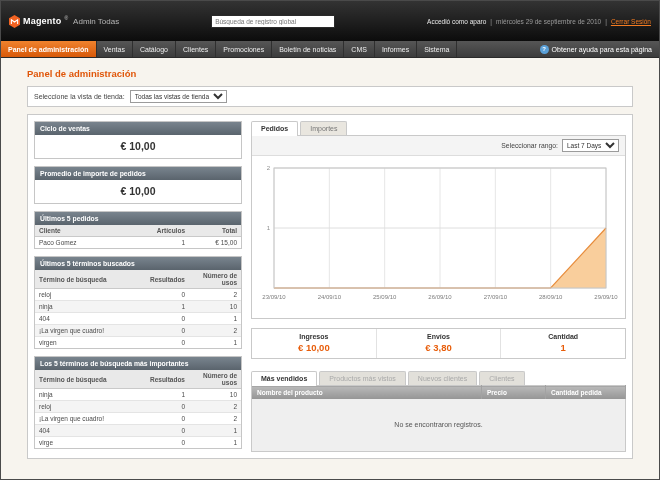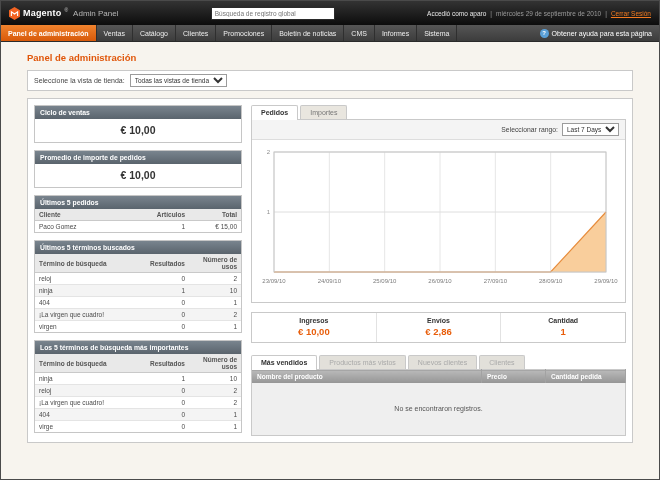--- a/index.html
+++ b/index.html
@@ -1,20 +1,20 @@
 <!DOCTYPE html>
 <html><head>
 <meta charset="utf-8">
 <style>
   *{box-sizing:border-box;margin:0;padding:0}
   html,body{width:660px;height:480px}
   body{font-family:"Liberation Sans",sans-serif;background:#dcd9d2}
   .window{width:660px;height:480px;border:1px solid #4a4a4a;background:#f7f4ee;overflow:hidden;display:flex;flex-direction:column}
   
-  .topbar{height:24px;background:linear-gradient(#333,#0c0c0c);display:flex;align-items:center;padding:0 8px;flex:0 0 auto}
+  .topbar{height:40px;background:linear-gradient(#333,#0c0c0c);display:flex;align-items:center;padding:0 8px;flex:0 0 auto}
   .logo{display:flex;align-items:center;gap:3px;cursor:pointer}
   .logo-brand{color:#fff;font-weight:bold;font-size:9px;letter-spacing:.2px}
   .logo-reg{color:#ccc;font-size:5px;position:relative;top:-3px}
   .logo-product{color:#b5b5b5;font-size:8px;margin-left:2px}
   .search-wrap{flex:1;display:flex;justify-content:center}
   .search-input{width:124px;height:13px;font-size:6.5px;border:1px solid #2a2a2a;background:#fff;color:#555;padding:0 3px;font-family:inherit}
   .account{display:flex;align-items:center;gap:4px;font-size:6.5px;color:#9a9a9a;white-space:nowrap}
   .account .user{color:#e8e8e8}
   .account .logout{color:#f47b20;text-decoration:underline;cursor:pointer}
   
@@ -68,21 +68,21 @@
 <div class="window">
 
   <header class="topbar">
     <div class="logo">
       <svg width="11" height="13" viewBox="0 0 12 14">
         <polygon points="6,0 12,3.5 12,10.5 6,14 0,10.5 0,3.5" fill="#f26322"></polygon>
         <polyline points="2.6,9.6 2.6,5.2 6,7.6 9.4,5.2 9.4,9.6" fill="none" stroke="#ffffff" stroke-width="1.2"></polyline>
       </svg>
       <span class="logo-brand">Magento</span>
       <span class="logo-reg">®</span>
-      <span class="logo-product">Admin Panel</span>
+      <span class="logo-product">Admin Todas</span>
     </div>
     <div class="search-wrap">
       <input class="search-input" type="text" placeholder="Búsqueda de registro global" style="">
     </div>
     <div class="account">
       <span class="user">Accedió como aparo</span>
       <span>|</span>
       <span>miércoles 29 de septiembre de 2010</span>
       <span>|</span>
       <span class="logout">Cerrar Sesión</span>
@@ -290,21 +290,21 @@
             </div>
         </div>
 
         <div class="totals" id="totals">
             <div class="total-cell">
               <div class="total-label">Ingresos</div>
               <div class="total-value">€ 10,00</div>
             </div>
             <div class="total-cell">
               <div class="total-label">Envíos</div>
-              <div class="total-value">€ 2,86</div>
+              <div class="total-value">€ 3,80</div>
             </div>
             <div class="total-cell">
               <div class="total-label">Cantidad</div>
               <div class="total-value">1</div>
             </div>
           </div>
 
         <div class="tabs bottom-tabs" id="bottom-tabs">
             <div class="tab active">Más vendidos</div>
             <div class="tab disabled">Productos más vistos</div>

